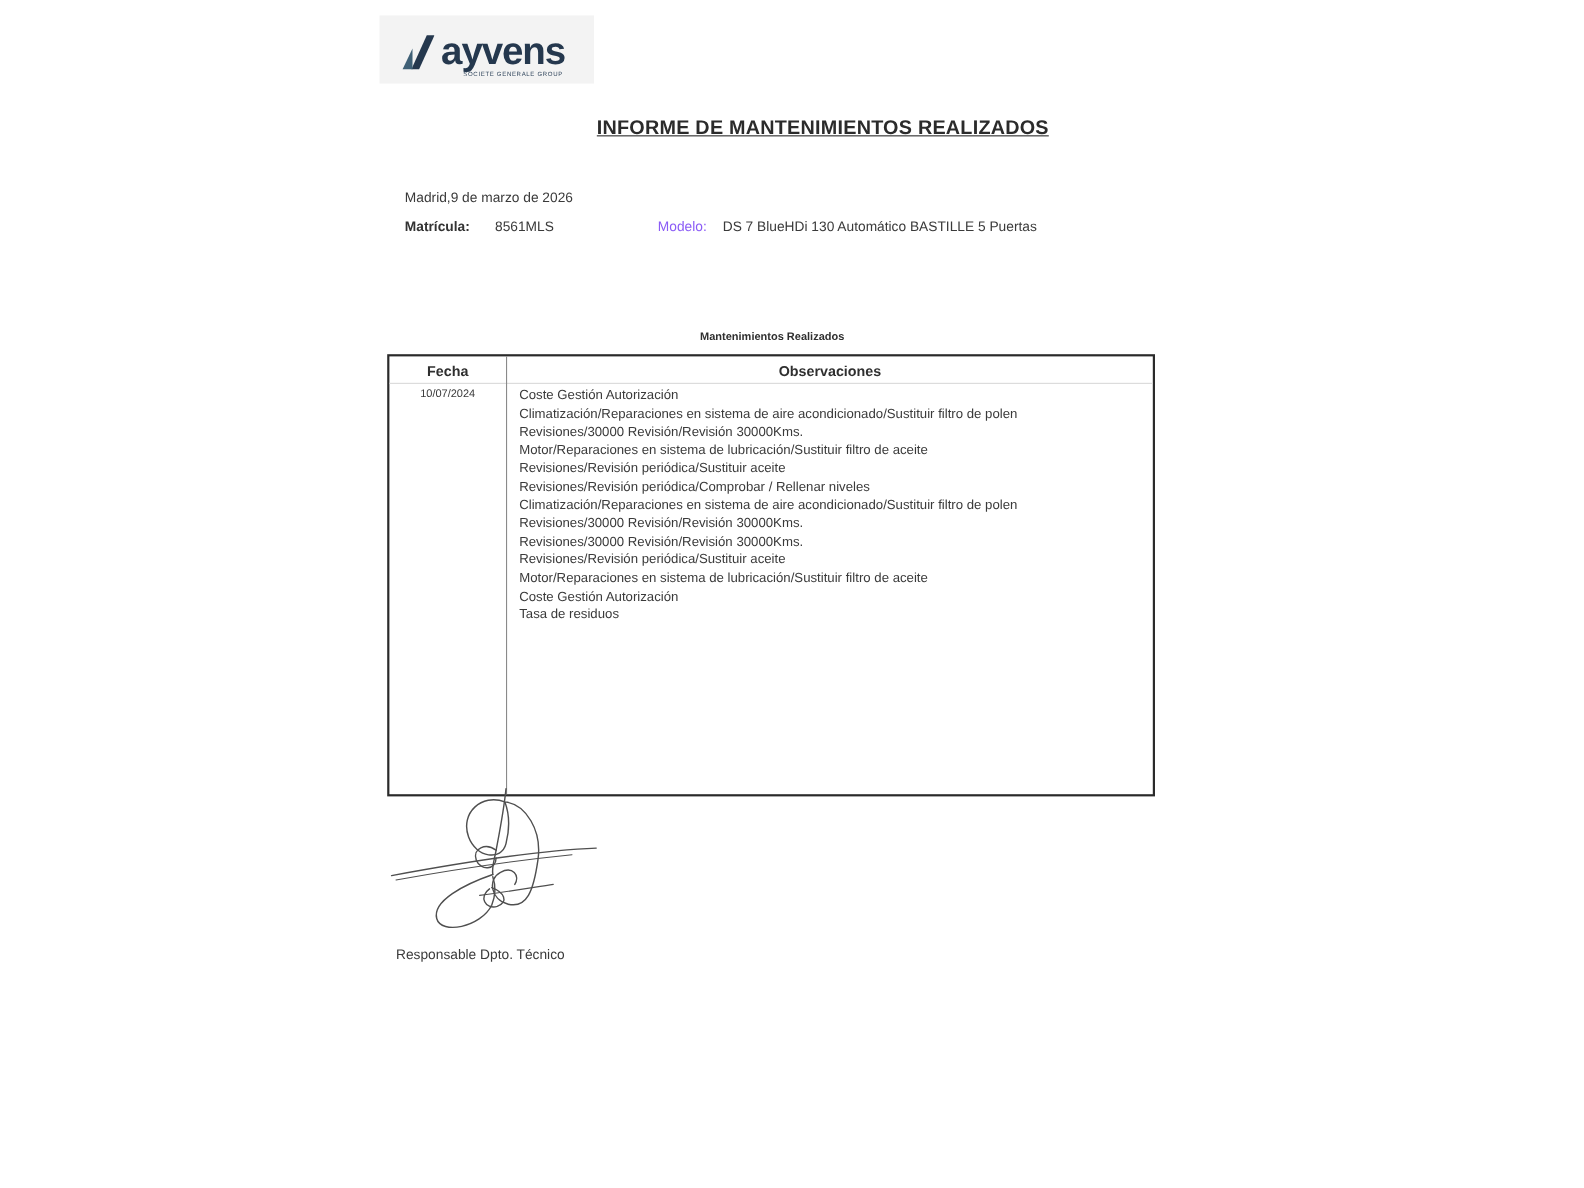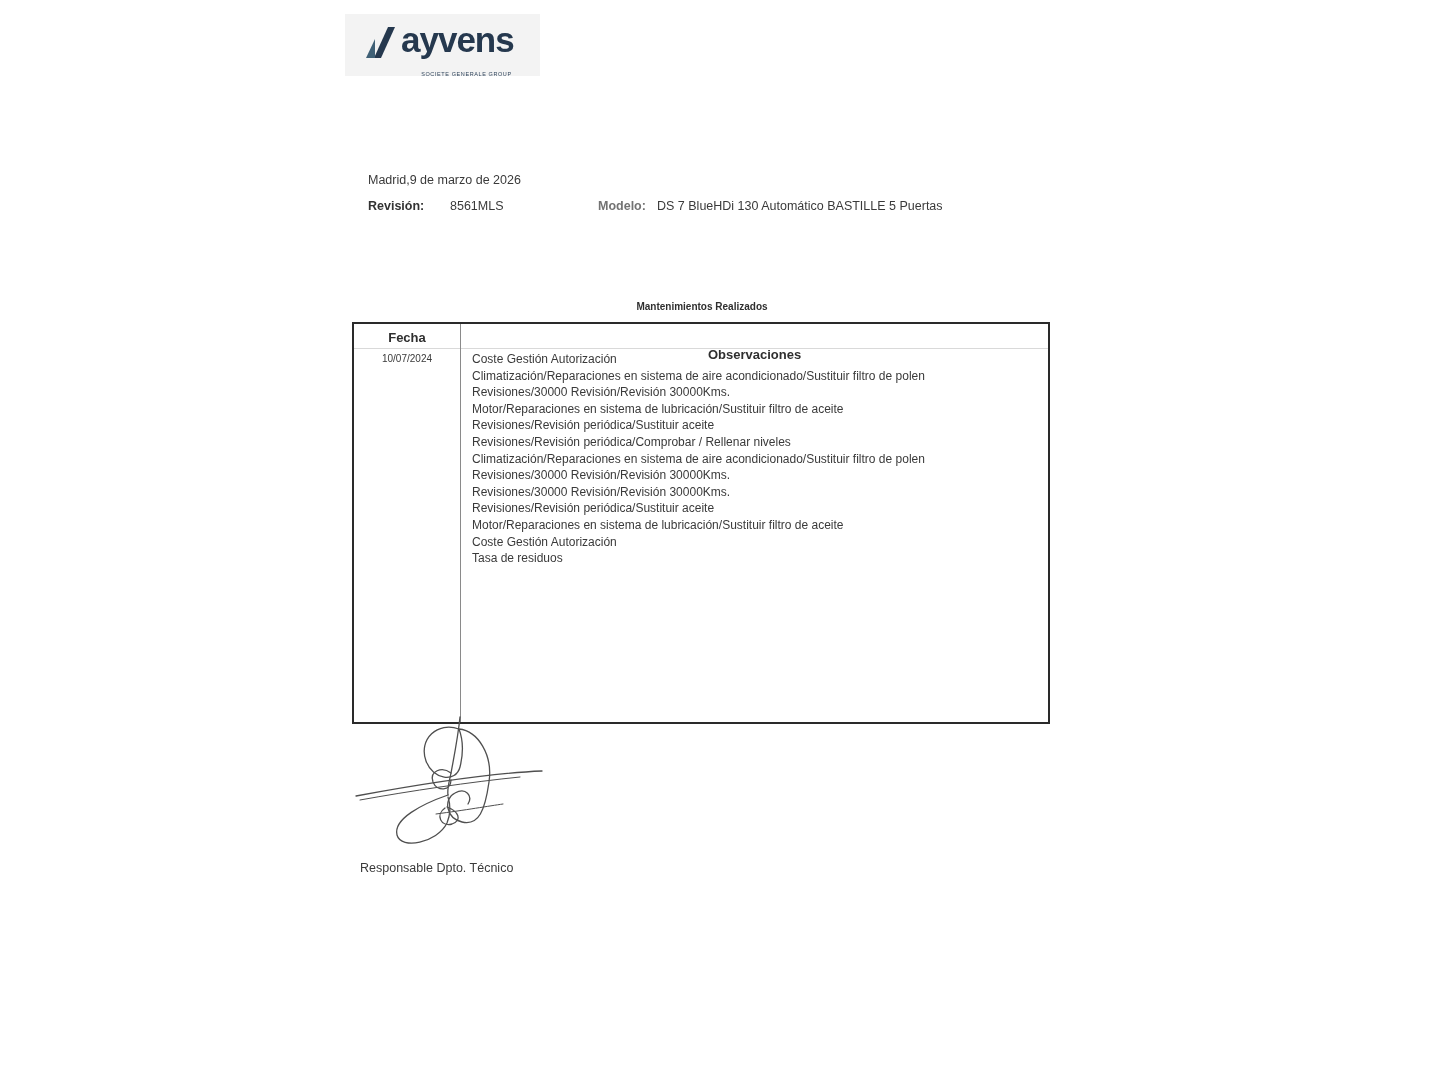--- a/index.html
+++ b/index.html
@@ -6,21 +6,21 @@
   html,body { background:#ffffff; }
   body { font-family:"Liberation Sans", sans-serif; color:#3a3a3a; }
   .page {
     position:relative; width:1440px; height:1080px; background:#ffffff;
     overflow:hidden; margin:0 auto;
   }
 
   
   .logo-block {
     position:absolute; left:345px; top:14px; width:195px; height:62px;
-    background:#f3f3f3; display:flex; padding:8px 10px 6px 20px;
+    background:#f3f3f3; display:flex; align-items:center; padding:8px 10px 6px 20px;
   }
   .logo-mark { width:30px; height:36px; margin-right:6px; margin-top:2px; }
   .logo-textwrap { position:relative; }
   .logo-brand {
     font-size:35px; font-weight:600; letter-spacing:-1px; color:#25384e; line-height:1;
   }
   .logo-tagline {
     position:absolute; right:2px; bottom:-7px;
     font-size:5.5px; letter-spacing:0.6px; color:#30455c; white-space:nowrap;
   }
@@ -30,21 +30,21 @@
     position:absolute; left:352px; top:106px; width:792px; text-align:center;
     font-size:18px; font-weight:bold; color:#2b2b2b;
     text-decoration:underline; letter-spacing:0.2px;
   }
 
   
   .city-date { position:absolute; left:368px; top:173px; font-size:12.5px; color:#3a3a3a; }
   .meta-row { position:absolute; left:0; top:199px; width:1440px; font-size:12.5px; }
   .lbl-matricula { position:absolute; left:368px; font-weight:bold; color:#333; }
   .val-matricula { position:absolute; left:450px; color:#3a3a3a; }
-  .lbl-modelo   { position:absolute; left:588px; font-weight:bold; color:#737373;padding-left:10px; }
+  .lbl-modelo   { position:absolute; left:588px; font-weight:normal; color:#8b5cf6;padding-left:10px; }
   .val-modelo   { position:absolute; left:657px; color:#3a3a3a; }
 
   
   .section-title {
     position:absolute; left:352px; top:301px; width:700px; text-align:center;
     font-size:10px; font-weight:bold; color:#2f2f2f;
   }
 
   
   .maint-table {
@@ -57,21 +57,21 @@
   .table-header-row {
     position:absolute; left:0; top:0; right:0; height:25px;
     border-bottom:1px solid #d9d9d9;
   }
   .th-fecha {
     position:absolute; left:0; top:6px; width:106px; text-align:center;
     font-size:13px; font-weight:bold; color:#2f2f2f;
   }
   .th-obs {
     position:absolute; left:107px; top:6px; right:0; text-align:center;
-    font-size:13px; font-weight:bold; color:#2f2f2f;margin-top:17px;
+    font-size:13px; font-weight:bold; color:#2f2f2f;
   }
   .cell-fecha {
     position:absolute; left:0; top:29px; width:106px; text-align:center;
     font-size:10px; color:#3a3a3a;
   }
   .cell-obs {
     position:absolute; left:118px; top:27px; right:8px;
     font-size:12px; line-height:16.6px; color:#3a3a3a;
   }
   .obs-line { white-space:nowrap; }
@@ -89,24 +89,25 @@
     <svg class="logo-mark" viewBox="0 0 30 36">
       <polygon points="9,34 23,3 30,3 16,34" fill="#25384e"></polygon>
       <polygon points="1,34 10,15 10,34" fill="#3f6076"></polygon>
     </svg>
     <div class="logo-textwrap">
       <div class="logo-brand">ayvens</div>
       <div class="logo-tagline">SOCIETE GENERALE GROUP</div>
     </div>
   </div>
 
+  <div class="doc-title">INFORME DE MANTENIMIENTOS REALIZADOS</div>
 
   <div class="city-date">Madrid,9 de marzo de 2026</div>
   <div class="meta-row">
-    <span class="lbl-matricula">Revisión:</span>
+    <span class="lbl-matricula">Matrícula:</span>
     <span class="val-matricula">8561MLS</span>
     <span class="lbl-modelo">Modelo:</span>
     <span class="val-modelo">DS 7 BlueHDi 130 Automático BASTILLE 5 Puertas</span>
   </div>
 
   <div class="section-title">Mantenimientos Realizados</div>
 
   <div class="maint-table">
     <div class="table-header-row">
       <div class="th-fecha">Fecha</div>

